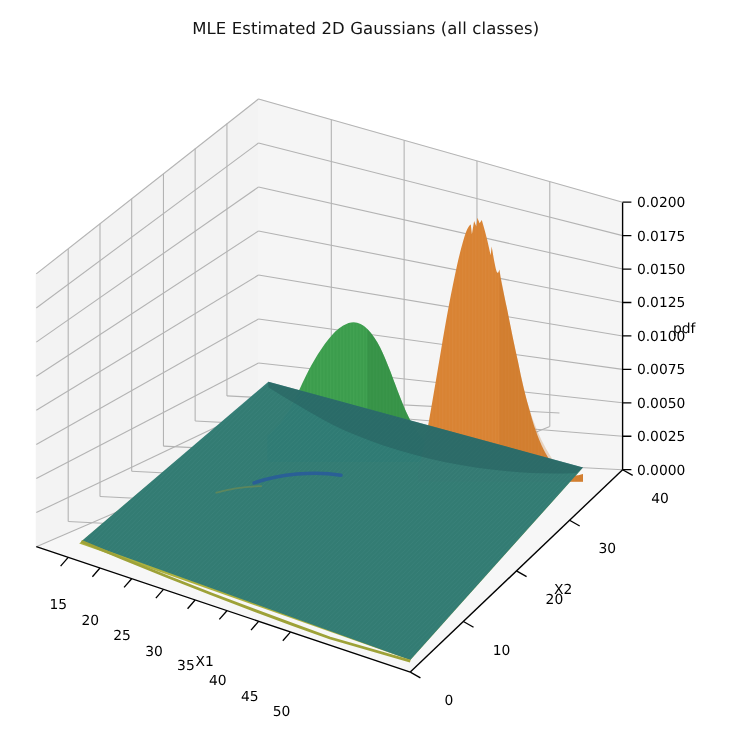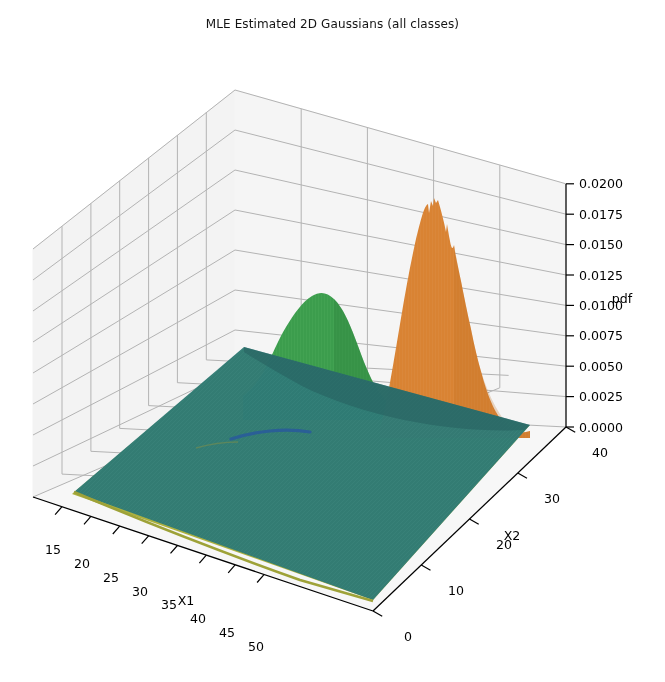--- a/index.html
+++ b/index.html
@@ -1,20 +1,20 @@
 <!DOCTYPE html>
 <html><head>
 <meta charset="utf-8">
 <style>
   html,body{margin:0;padding:0;background:#ffffff;}
   body{width:665px;height:682px;overflow:hidden;
        font-family:"DejaVu Sans","Liberation Sans",sans-serif;color:#000;}
   #fig{position:relative;width:665px;height:682px;background:#ffffff;}
   #title{position:absolute;left:0;top:17px;width:665px;text-align:center;
-         font-size:12px;color:#141414;letter-spacing:.1px;}
+         font-size:15px;color:#141414;letter-spacing:.1px;}
   #canvasWrap{position:absolute;left:0;top:0;width:665px;height:682px;}
   svg{display:block;}
   .ticklbl{font-size:12.6px;fill:#000;font-family:"DejaVu Sans","Liberation Sans",sans-serif;}
   .axlbl{font-size:12.6px;fill:#000;font-family:"DejaVu Sans","Liberation Sans",sans-serif;}
 </style>
 </head>
 <body>
 
 <div id="fig">
 

